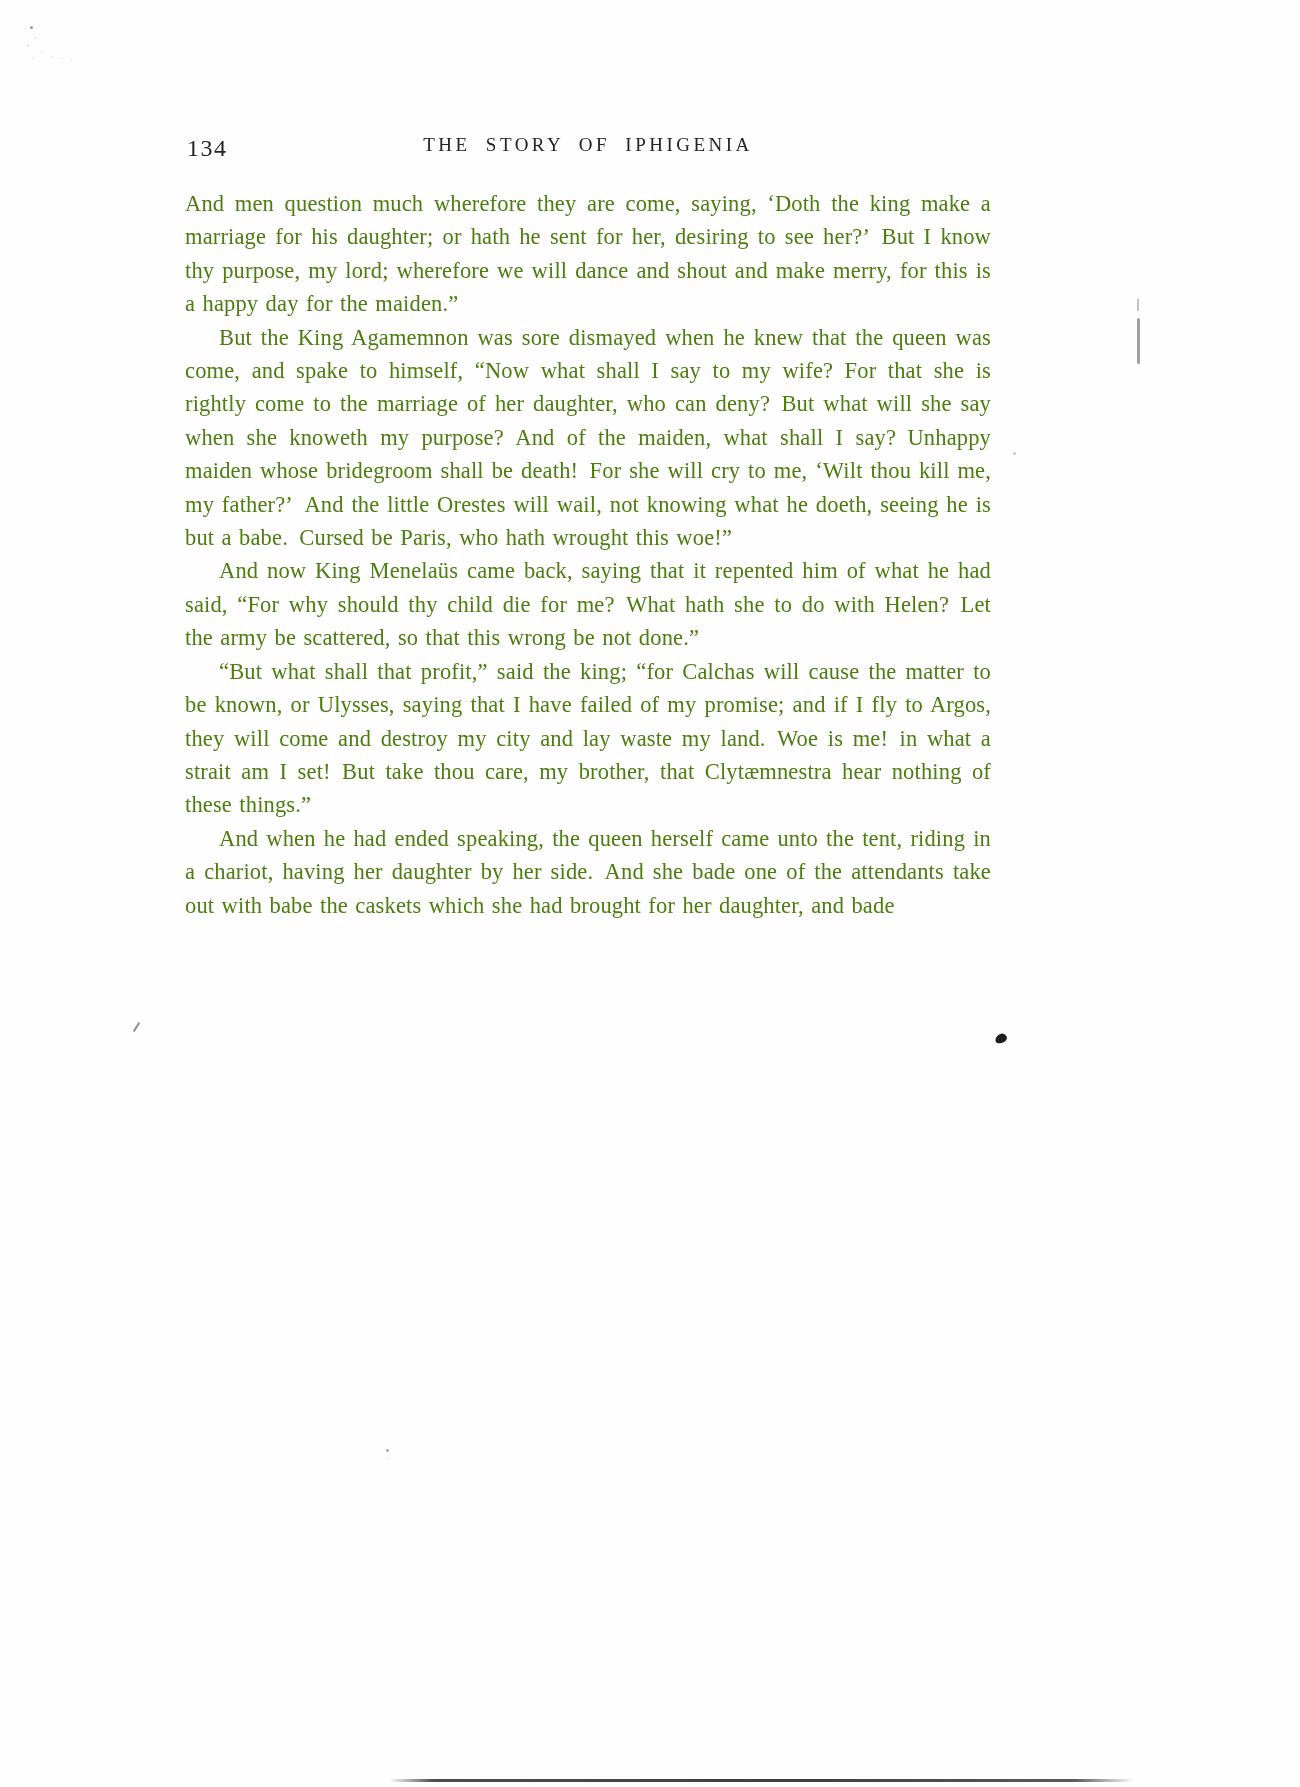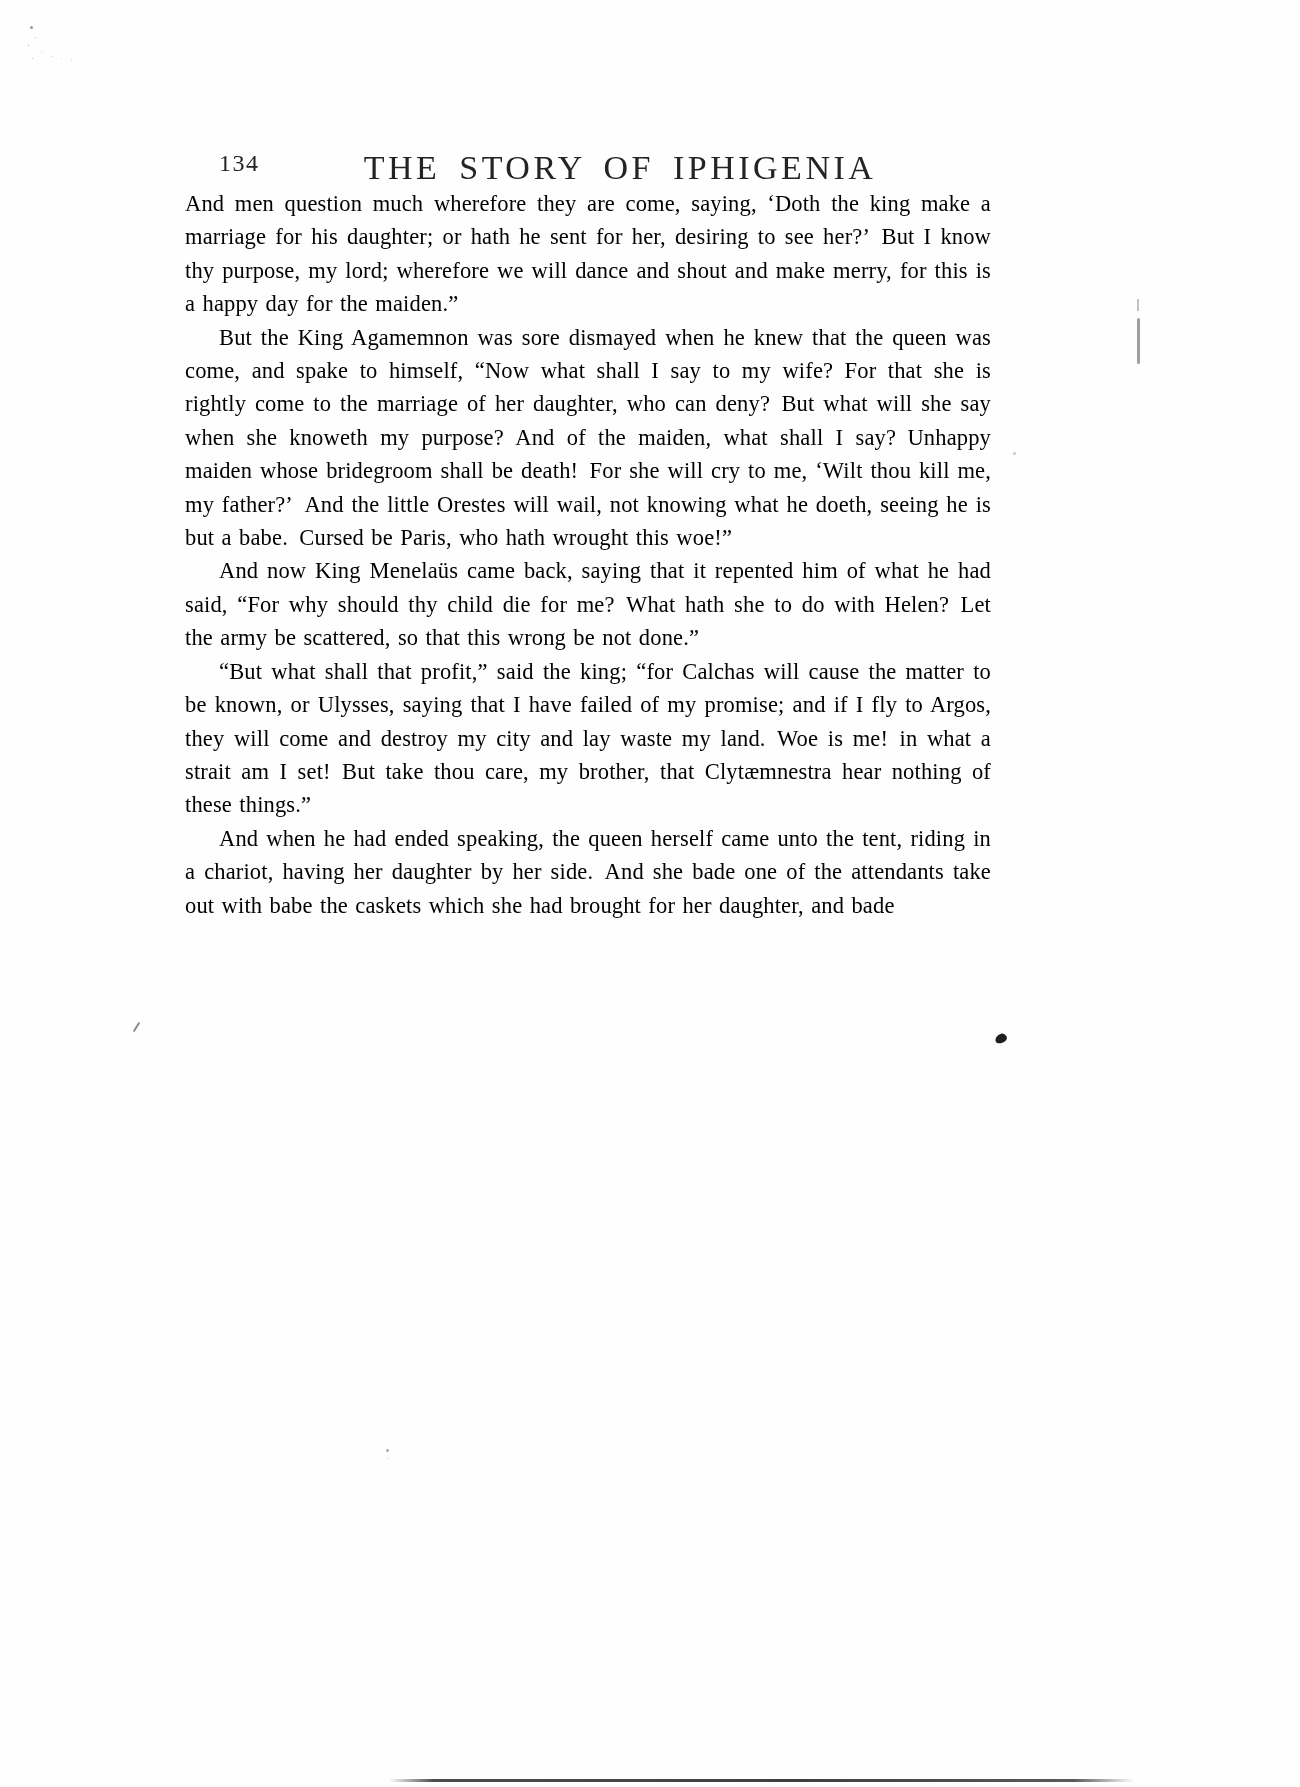--- a/index.html
+++ b/index.html
@@ -14,53 +14,52 @@
     background: #fefefe;
     overflow: hidden;
     font-family: "Liberation Serif", "DejaVu Serif", serif;
     color: #242424;
   }
 
   
   .running-head {
     position: absolute;
     left: 185px;
-    top: 149px;
+    top: 134px;
     width: 806px;
     height: 32px;
-    margin-left: 32px;
   }
   .page-number {
     position: absolute;
     left: 2px;
     top: 1px;
     font-size: 24px;
     letter-spacing: 1.5px;
   }
   .page-title {
     display: block;
     text-align: center;
-    font-size: 34px;
+    font-size: 19px;
     letter-spacing: 3.5px;
     word-spacing: 7px;
     white-space: nowrap;
   }
 
   
   .text-block {
     position: absolute;
     left: 185px;
     top: 187px;
     width: 806px;
     font-size: 22.5px;
     line-height: 33.4px;
     text-align: justify;
     letter-spacing: 0.15px;
     word-spacing: 1.6px;
-    color: #000000;
+    color: #4d7c0f;
   }
   .para { margin: 0; padding: 0; }
   .para.indent { text-indent: 34px; }
 
   
   .artifact { position: absolute; pointer-events: none; }
 
   .speckles-topleft {
     left: 30px; top: 26px;
     width: 3px; height: 3px;

